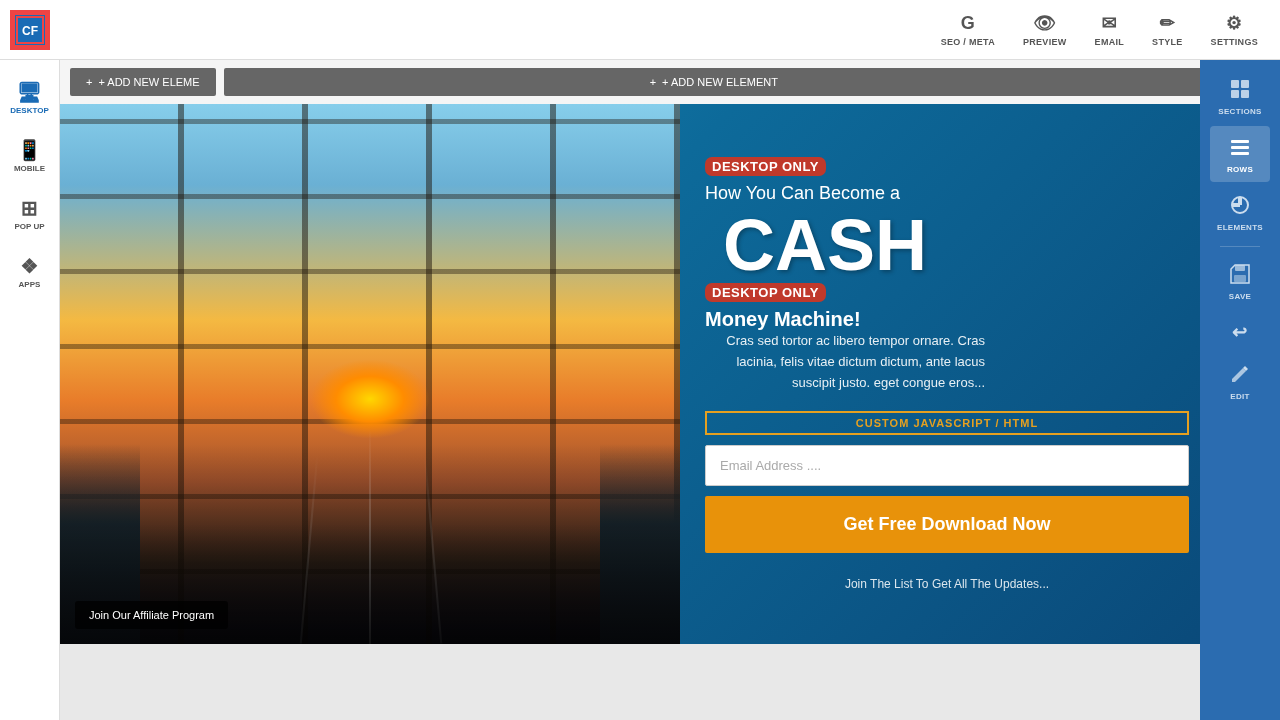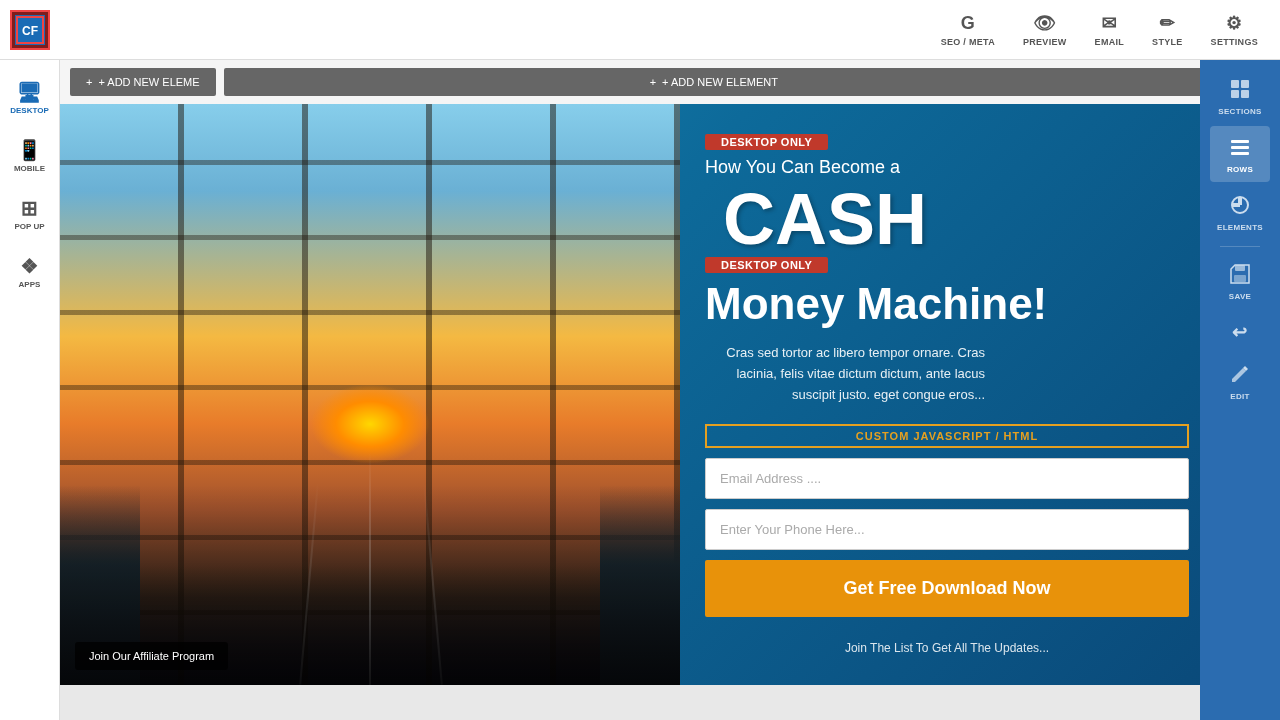--- a/index.html
+++ b/index.html
@@ -7,21 +7,21 @@
 
     
     .top-toolbar {
       position: absolute; top: 0; left: 0; right: 0; height: 60px;
       background: #fff; border-bottom: 1px solid #ddd;
       display: flex; align-items: center; padding: 0 10px;
       z-index: 100;
     }
     .top-toolbar .logo {
       width: 40px; height: 40px; margin-right: 12px;
-      background: #7f1d1d; border: 2px solid #e44; display: flex; align-items: center; justify-content: center;
+      background: #ef4444; border: 2px solid #e44; display: flex; align-items: center; justify-content: center;
       font-size: 18px; font-weight: bold; color: #fff; flex-shrink: 0;
     }
     .top-toolbar .page-info { flex: 1; }
     .top-toolbar .page-title { font-size: 11px; font-weight: bold; color: #333; text-transform: uppercase; letter-spacing: 0.5px; }
     .top-toolbar .page-url { font-size: 10px; color: #888; }
     .top-toolbar-actions { display: flex; align-items: center; gap: 4px; margin-left: auto; }
     .toolbar-btn {
       display: flex; flex-direction: column; align-items: center; justify-content: center;
       padding: 6px 12px; cursor: pointer; color: #555; font-size: 9px; gap: 3px;
       background: none; border: none;
@@ -124,34 +124,34 @@
     }
 
     
     .hero-content-side {
       flex: 1; padding: 30px 25px; display: flex; flex-direction: column; justify-content: center;
       position: relative;
     }
 
     .desktop-only-badge {
       display: inline-block; background: #c0392b; color: #fff;
-      font-size: 11px; font-weight: bold; padding: 2px 16px; text-transform: uppercase;
-      letter-spacing: 0.5px; margin-bottom: 6px; border-radius: 2px; align-self: flex-start;
+      font-size: 13px; font-weight: bold; padding: 2px 7px; text-transform: uppercase;
+      letter-spacing: 0.5px; margin-bottom: 6px; border-radius: 7px; align-self: flex-start;
     }
 
     .hero-subtitle {
       font-size: 18px; color: #fff; font-weight: normal; margin-bottom: 4px; line-height: 1.3;
     }
     .hero-title {
       font-size: 72px; color: #fff; font-weight: 900; line-height: 1; margin-bottom: 2px;
       text-shadow: 2px 2px 4px rgba(0,0,0,0.3);
       margin-left: 18px;
     }
     .hero-title-sub {
-      font-size: 44px; color: #fff; font-weight: bold; margin-bottom: 14px;
+      font-size: 20px; color: #fff; font-weight: bold; 
     }
     .hero-desc {
       font-size: 13px; color: rgba(255,255,255,0.9); line-height: 1.6; margin-bottom: 18px;
       text-align: right; max-width: 280px;
     }
 
     
     .custom-js-btn {
       background: transparent; border: 2px solid #e5a020; color: #e5a020;
       padding: 4px; font-size: 11px; font-weight: bold; letter-spacing: 1px;
@@ -354,21 +354,20 @@
       <div class="hero-title">CASH</div>
 
       <div class="desktop-only-badge">DESKTOP ONLY</div>
 
       <div class="hero-title-sub">Money Machine!</div>
       <div class="hero-desc">Cras sed tortor ac libero tempor ornare. Cras lacinia, felis vitae dictum dictum, ante lacus suscipit justo. eget congue eros...</div>
 
       <button class="custom-js-btn">CUSTOM JAVASCRIPT / HTML</button>
 
       <input class="form-input" type="email" placeholder="Email Address ...." style="">
-      <input class="form-input" type="tel" placeholder="Enter Your Phone Here..." style="">
 
       <button class="cta-button">Get Free Download Now</button>
 
       <div class="hero-list-text">Join The List To Get All The Updates...</div>
     </div>
   </div>
 </div>
 
 <div class="right-scrollbar">
   <div class="right-scrollbar-thumb"></div>

